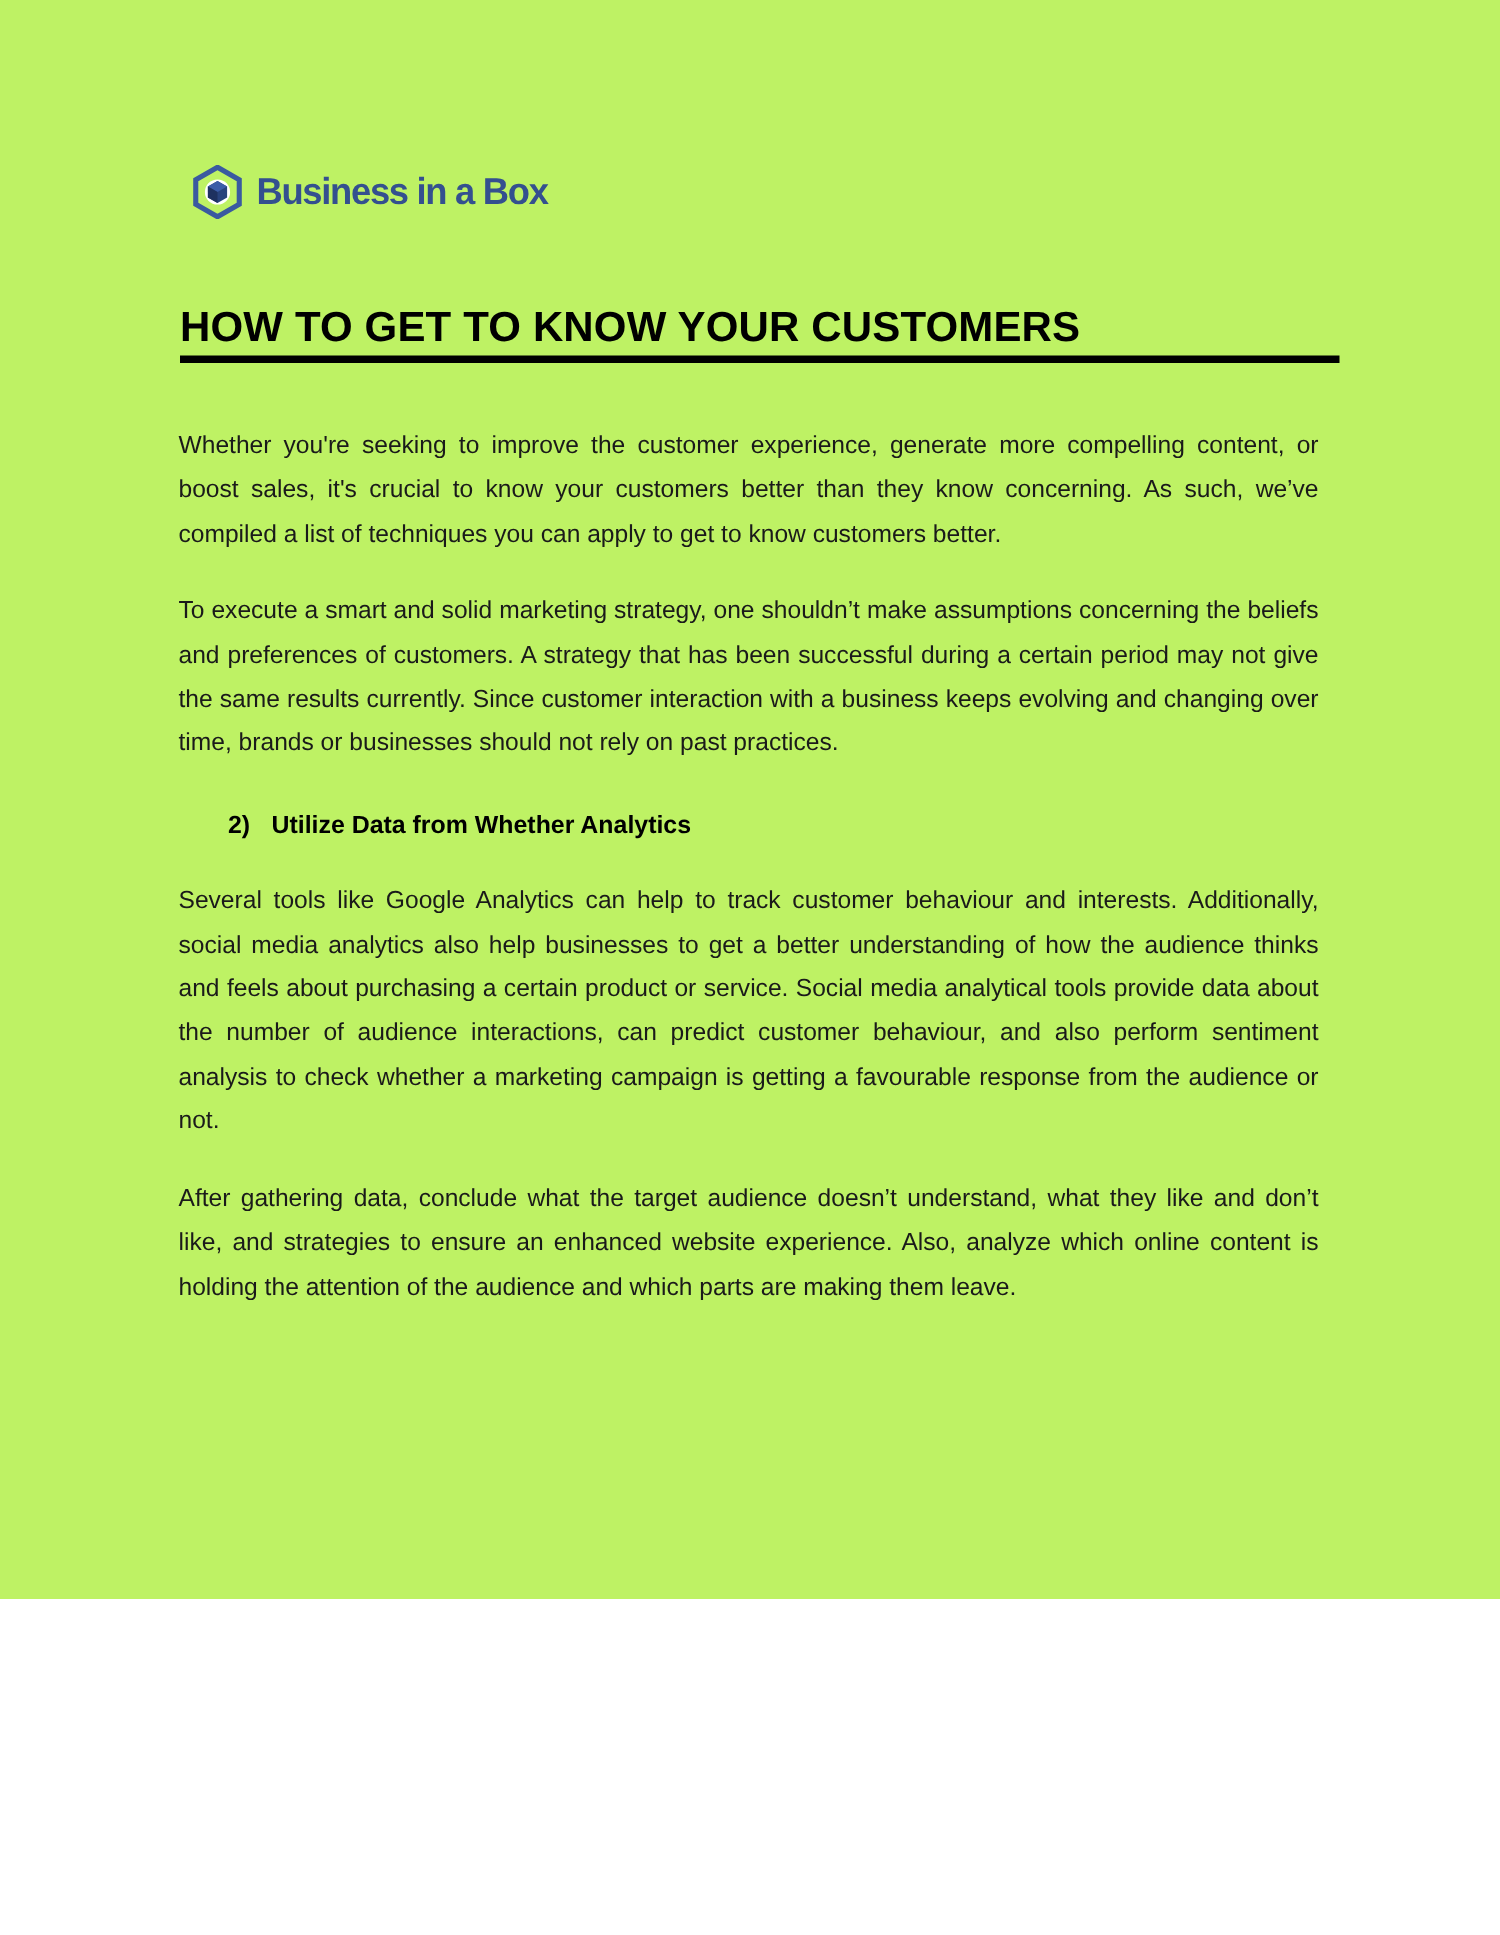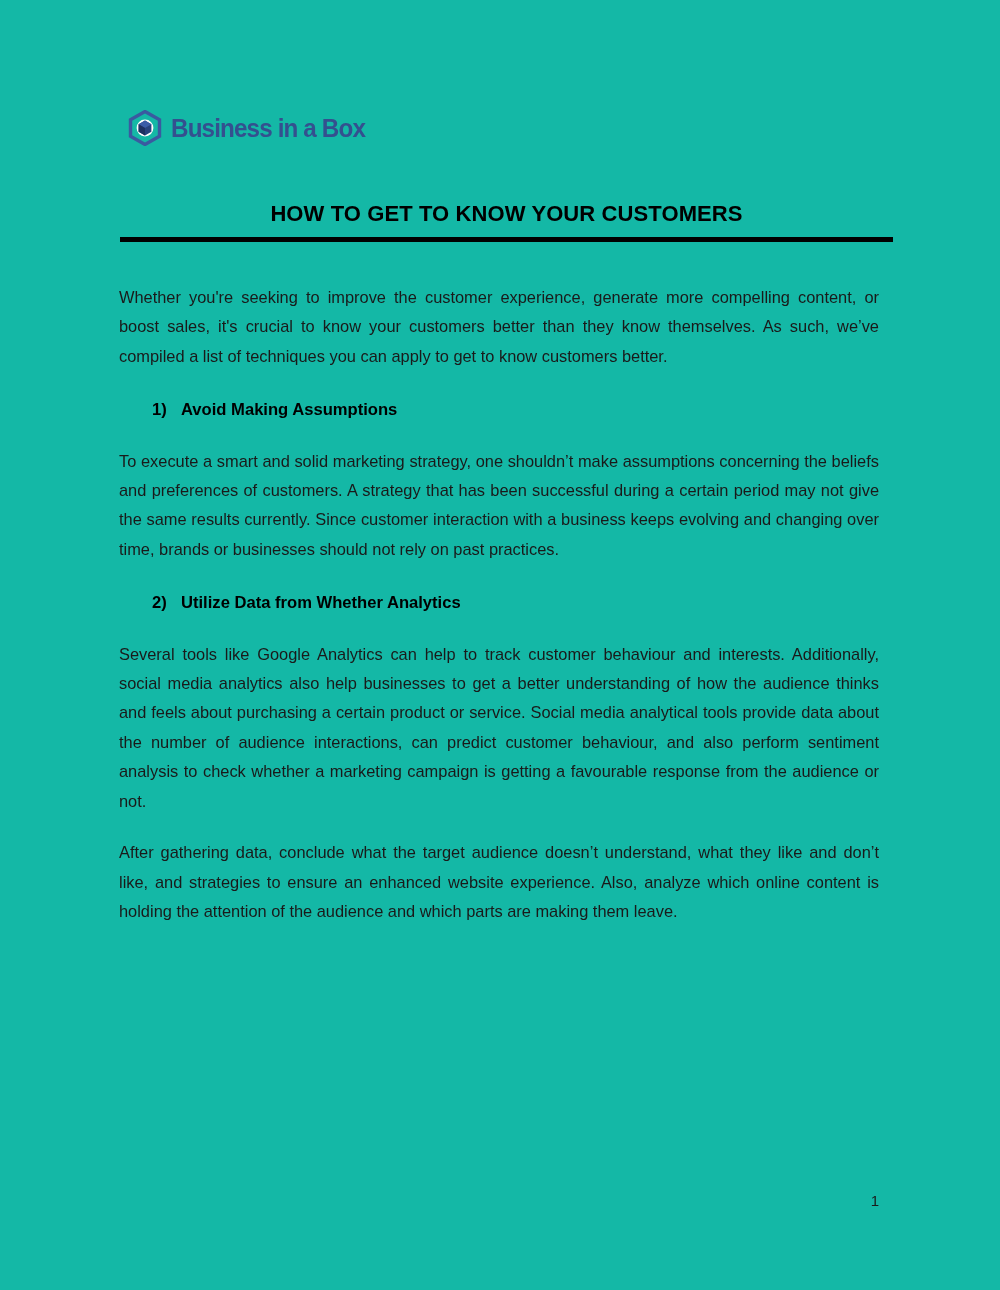--- a/index.html
+++ b/index.html
@@ -7,22 +7,22 @@
     padding: 0;
     background: #ffffff;
   }
   body {
     font-family: "Liberation Sans", sans-serif;
     color: #000000;
   }
   .page {
     position: relative;
     width: 1000px;
-    height: 1290px;
-    background: #14b8a6;
+    height: 1066px;
+    background: #bef264;
     overflow: hidden;
     box-sizing: border-box;
   }
 
   
   .logo-block {
     position: absolute;
     left: 128px;
     top: 110px;
     display: flex;
@@ -46,22 +46,21 @@
     transform: scaleX(0.97);
     transform-origin: left center;
   }
 
   
   .doc-title {
     position: absolute;
     left: 120px;
     top: 201px;
     width: 773px;
-    text-align: center;
-    font-size: 22px;
+    font-size: 28px;
     font-weight: bold;
     letter-spacing: 0.1px;
     color: #000000;
     line-height: 1.2;
   }
   .title-rule {
     position: absolute;
     left: 120px;
     top: 237px;
     width: 773px;
@@ -135,27 +134,22 @@
       <polygon points="10.6,14.3 17,18 17,25.4 10.6,21.7" fill="#1e3160"></polygon>
     </svg>
     <div class="logo-wordmark">Business in a Box</div>
   </div>
 
   <div class="doc-title">HOW TO GET TO KNOW YOUR CUSTOMERS</div>
   <div class="title-rule"></div>
 
   <div class="content">
 
-    <p class="body-text">Whether you're seeking to improve the customer experience, generate more compelling content, or boost sales, it's crucial to know your customers better than they know themselves. As such, we’ve compiled a list of techniques you can apply to get to know customers better.</p>
+    <p class="body-text">Whether you're seeking to improve the customer experience, generate more compelling content, or boost sales, it's crucial to know your customers better than they know concerning. As such, we’ve compiled a list of techniques you can apply to get to know customers better.</p>
 
-    <div class="heading-row gap-before-heading">
-      <h2 class="section-heading">
-        <span class="heading-num">1)</span><span>Avoid Making Assumptions</span>
-      </h2>
-    </div>
 
     <p class="body-text">To execute a smart and solid marketing strategy, one shouldn’t make assumptions concerning the beliefs and preferences of customers. A strategy that has been successful during a certain period may not give the same results currently. Since customer interaction with a business keeps evolving and changing over time, brands or businesses should not rely on past practices.</p>
 
     <div class="heading-row gap-before-heading">
       <h2 class="section-heading">
         <span class="heading-num">2)</span><span>Utilize Data from Whether Analytics</span>
       </h2>
     </div>
 
     <p class="body-text">Several tools like Google Analytics can help to track customer behaviour and interests. Additionally, social media analytics also help businesses to get a better understanding of how the audience thinks and feels about purchasing a certain product or service. Social media analytical tools provide data about the number of audience interactions, can predict customer behaviour, and also perform sentiment analysis to check whether a marketing campaign is getting a favourable response from the audience or not.</p>

